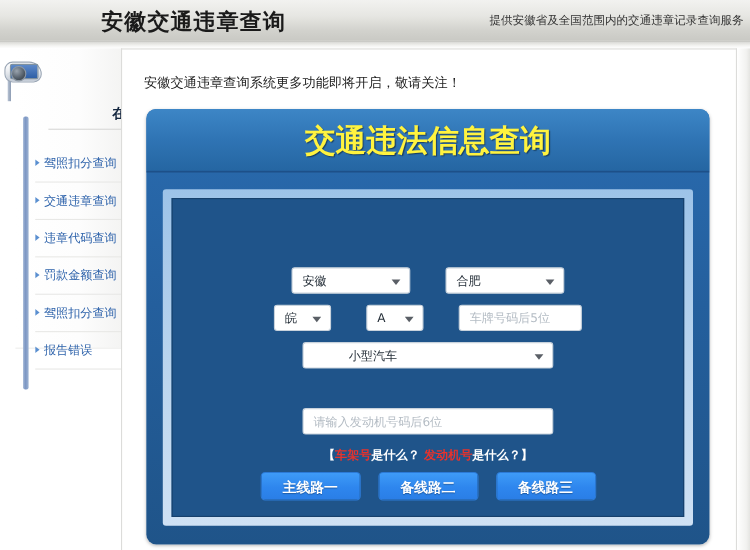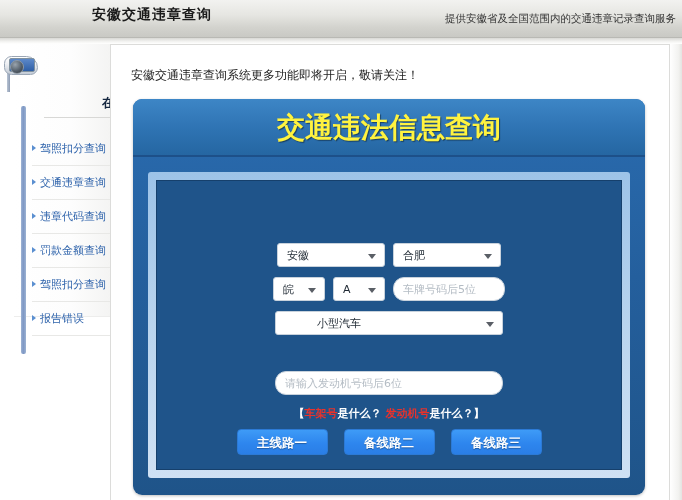--- a/index.html
+++ b/index.html
@@ -27,21 +27,21 @@
     top: 0;
     width: 682px;
     height: 37px;
     background: linear-gradient(to bottom, #f2f2f0 0%, #e6e6e2 40%, #d2d2cd 75%, #c9c9c4 100%);
     border-bottom: 1px solid #b9b9b4;
   }
   .header-title {
     position: absolute;
     left: 92px;
     top: 6px;
-    font-size: 14px;
+    font-size: 20px;
     font-weight: bold;
     color: #1a1a1a;
     letter-spacing: 1px;
     font-family: "DejaVu Serif", "Liberation Serif", serif;
     white-space: nowrap;
   }
   .header-sub {
     position: absolute;
     right: 6px;
     top: 12px;
@@ -274,37 +274,36 @@
     border: 1px solid #c8d2dc;
     border-radius: 3px;
     font-size: 11px;
     color: #1f2933;
     line-height: 24px;
     box-sizing: border-box;
     vertical-align: middle;
     position: relative;
     text-align: left;
     padding-left: 9px;
-    margin: 0 4px;
+    margin: 0 16px;
     overflow: hidden;
   }
   .sel::after {
     content: "";
     position: absolute;
     right: 8px;
     top: 10px;
     width: 0;
     height: 0;
     border-left: 4px solid transparent;
     border-right: 4px solid transparent;
     border-top: 5px solid #5a5f66;
   }
   .txt {
     color: #b4bcc4;
-    border-radius: 11px;
   }
   .w-prov  { width: 108px; }
   .w-city  { width: 108px; }
   .w-small { width: 52px; }
   .w-plate { width: 112px; }
   .w-wide  { width: 228px; padding-left: 41px; }
   .w-eng   { width: 228px; }
 
   .hint {
     position: absolute;

